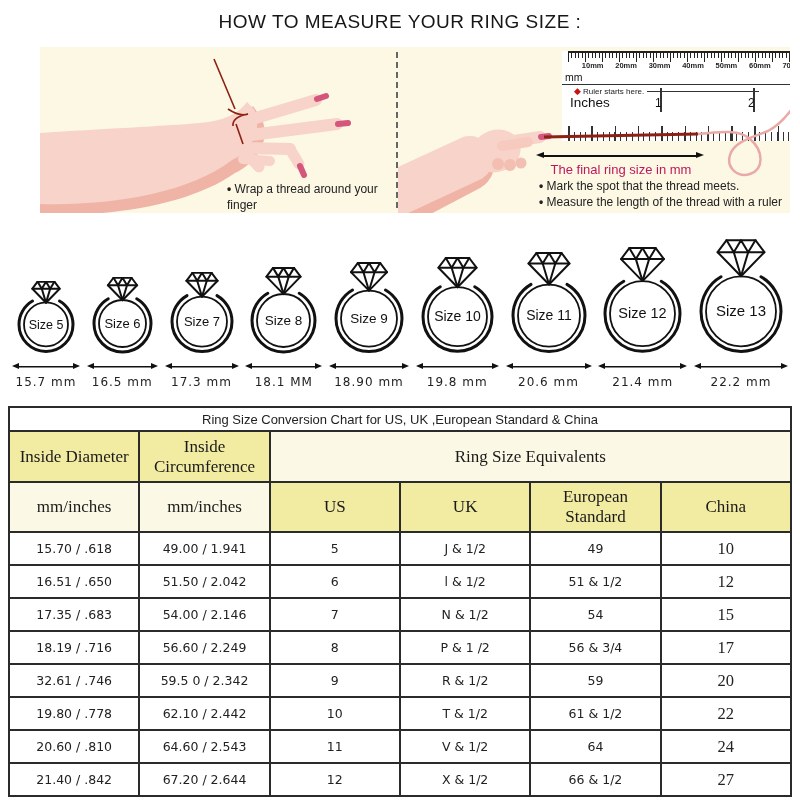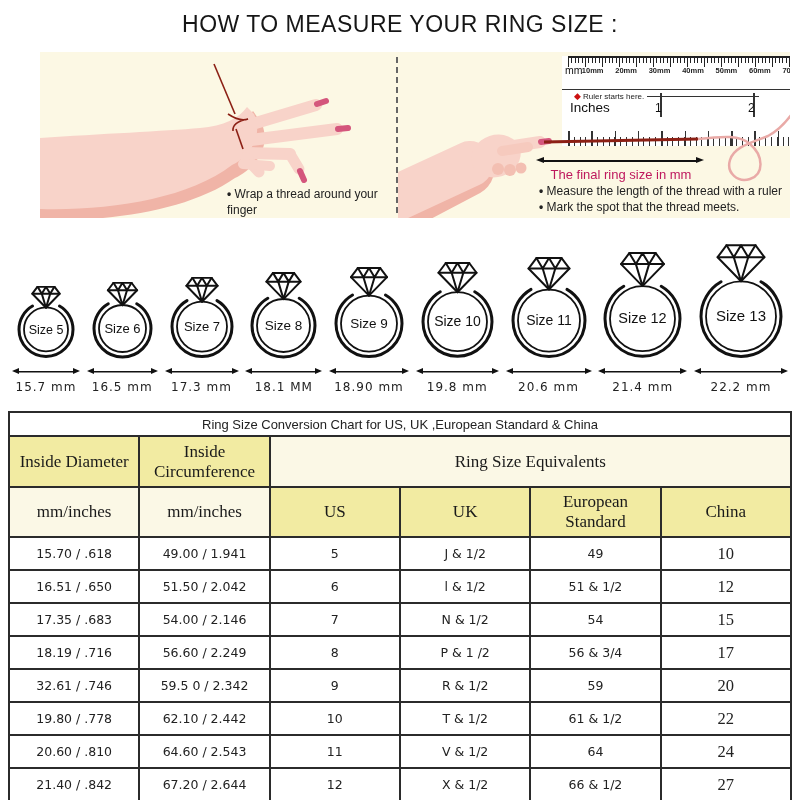--- a/index.html
+++ b/index.html
@@ -1,20 +1,20 @@
 <!DOCTYPE html>
 <html><head>
 <meta charset="utf-8">
 <style>
   html,body{margin:0;padding:0;background:#fff;}
   .page{position:relative;width:800px;height:800px;background:#fff;overflow:hidden;
         font-family:"Liberation Sans",sans-serif;color:#1c1c1c;}
 
   
-  .page-title{margin:0;padding-top:11px;text-align:center;font-size:23px;font-weight:400;
+  .page-title{margin:0;padding-top:11px;text-align:center;font-size:19px;font-weight:400;
               letter-spacing:.5px;color:#161616;}
 
   
   .panels{position:relative;margin:14px 10px 0 40px;width:750px;height:166px;
           background:#fcf8e4;display:flex;}
   .panel{position:relative;height:166px;overflow:hidden;}
   .panel.left{width:356px;}
   .panel.right{width:392px;}
   .divider{width:0;border-left:2px dashed #666;margin:5px 0;}
   .hand-svg{position:absolute;inset:0;width:100%;height:100%;}
@@ -27,21 +27,21 @@
   .rbullets{position:absolute;left:116px;top:131px;z-index:4;}
 
   
   .ruler{position:absolute;left:142px;top:4px;width:248px;height:90px;background:#fff;z-index:1;margin-left:22px;}
   .mmticks{position:absolute;left:6px;right:4px;top:0;height:9px;border-top:2px solid #222;
     background:
       repeating-linear-gradient(90deg,#222 0 1px,transparent 1px 3.4px) top left/100% 5px no-repeat,
       repeating-linear-gradient(90deg,#222 0 1px,transparent 1px 17px) top left/100% 9px no-repeat;}
   .mmlabels{position:absolute;top:10px;left:14px;right:0;display:flex;justify-content:space-around;
             font-size:7.5px;font-weight:700;color:#222;}
-  .mmunit{position:absolute;left:3px;top:8px;font-size:10.5px;color:#111;}
+  .mmunit{position:absolute;left:3px;top:20px;font-size:10.5px;color:#111;}
   .ruler-midline{position:absolute;left:0;right:0;top:33px;border-top:1.5px solid #333;}
   .marker{position:absolute;left:12px;top:35px;display:flex;align-items:center;font-size:8px;color:#222;}
   .marker .dia-ico{color:#cc1111;font-size:9px;margin-right:2px;}
   .marker .mline{display:inline-block;width:112px;border-top:1px solid #333;margin-left:3px;}
   .inches-label{position:absolute;left:8px;top:44px;font-size:13.5px;color:#111;}
   .inch-tick{position:absolute;top:37px;width:1.5px;height:24px;background:#333;}
   .inch-num{position:absolute;top:45px;font-size:12px;color:#111;}
   .inchticks{position:absolute;left:6px;right:4px;bottom:0;height:21px;
     background:
       repeating-linear-gradient(90deg,#333 0 1px,transparent 1px 5.8px) bottom left/100% 9px no-repeat,
@@ -151,22 +151,22 @@
         <circle cx="123" cy="116" r="5.5" fill="#f3bfb2"></circle>
         <line x1="108" y1="95" x2="142" y2="90" stroke="#f8d3c9" stroke-width="12" stroke-linecap="round"></line>
         <line x1="104" y1="99" x2="130" y2="95" stroke="#f6cabe" stroke-width="10" stroke-linecap="round"></line>
         <line x1="143" y1="90" x2="151" y2="89" stroke="#d4567c" stroke-width="6" stroke-linecap="round"></line>
         <path d="M146,90 L300,87" stroke="#8c2015" stroke-width="3" fill="none"></path>
         <path d="M300,87 C326,84 342,83 352,92 C366,104 366,122 352,127 C340,131 328,121 332,108 C336,94 356,90 370,84 C380,79 388,70 394,62" stroke="#e9aaa7" stroke-width="2.5" fill="none"></path>
       </svg>
       <div class="size-arrow"></div>
       <div class="final-label">The final ring size in mm</div>
       <div class="rbullets">
+        <div class="bullet"><span>Mark the spot that the thread meets.</span></div>
         <div class="bullet"><span>Measure the length of the thread with a ruler</span></div>
-        <div class="bullet"><span>Mark the spot that the thread meets.</span></div>
       </div>
     </div>
   </div>
 
   <div class="rings">
 
     <div class="ring-block" style="width:68px">
       <svg width="58" height="75" viewBox="0 0 58 75">
         <g class="dia" transform="translate(15,0) scale(0.70)">
           <polygon points="8,1 32,1 39.5,11 20,31 0.5,11"></polygon>

